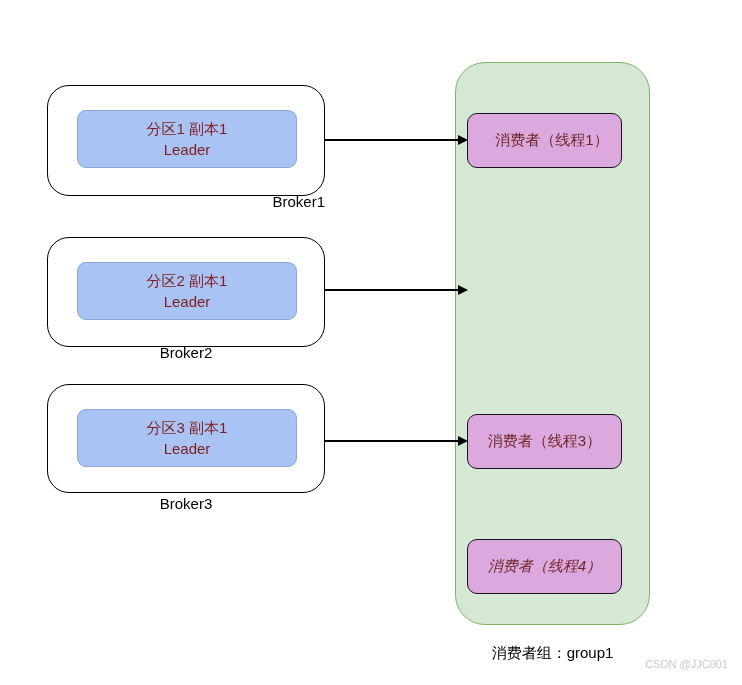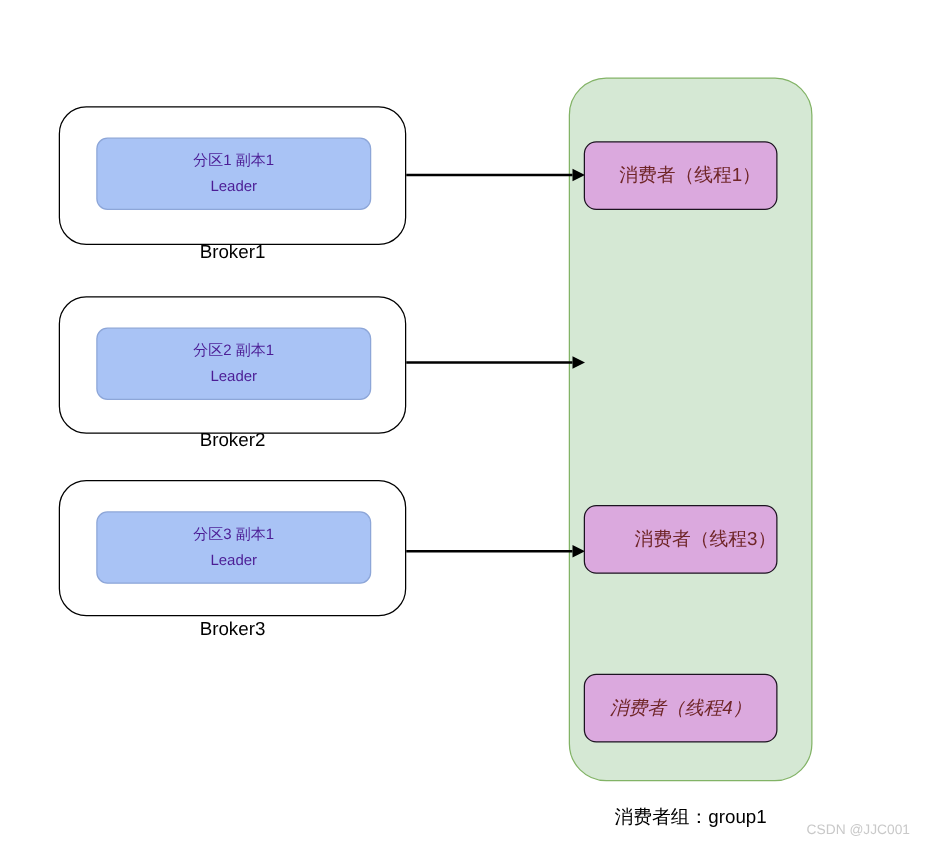--- a/index.html
+++ b/index.html
@@ -34,36 +34,36 @@
     width: 220px;
     height: 58px;
     background: #a9c3f5;
     border: 1px solid #8da6d8;
     border-radius: 9px;
     box-sizing: border-box;
     display: flex;
     flex-direction: column;
     align-items: center;
     justify-content: center;
-    font-size: 12px;
+    font-size: 15px;
     line-height: 21px;
-    color: #4c1d95;
+    color: #7f1d1d;
     text-align: center;
   }
 
   
   .broker-caption {
     position: absolute;
     left: 47px;
     width: 278px;
     text-align: center;
     font-size: 15px;
     color: #000000;
   }
-  .broker-caption.c1 { top: 193px; }
+  .broker-caption.c1 { top: 193px; text-align: right; }
   .broker-caption.c2 { top: 344px; }
   .broker-caption.c3 { top: 495px; }
 
   
   .group-box {
     position: absolute;
     left: 455px;
     top: 62px;
     width: 195px;
     height: 563px;
@@ -84,21 +84,21 @@
     border-radius: 10px;
     box-sizing: border-box;
     display: flex;
     align-items: center;
     justify-content: center;
     font-size: 15px;
     color: #6f2628;
   }
   .consumer-box.t1 { top: 113px; padding-left: 15px; }
   .consumer-box.t2 { top: 262px; height: 56px; }
-  .consumer-box.t3 { top: 404px; justify-content: flex-end; }
+  .consumer-box.t3 { top: 414px; }
   .consumer-box.t4 { top: 539px; font-style: italic; }
 
   
   .arrow {
     position: absolute;
     left: 325px;
     width: 133px;
     height: 2px;
     background: #000000;
   }

